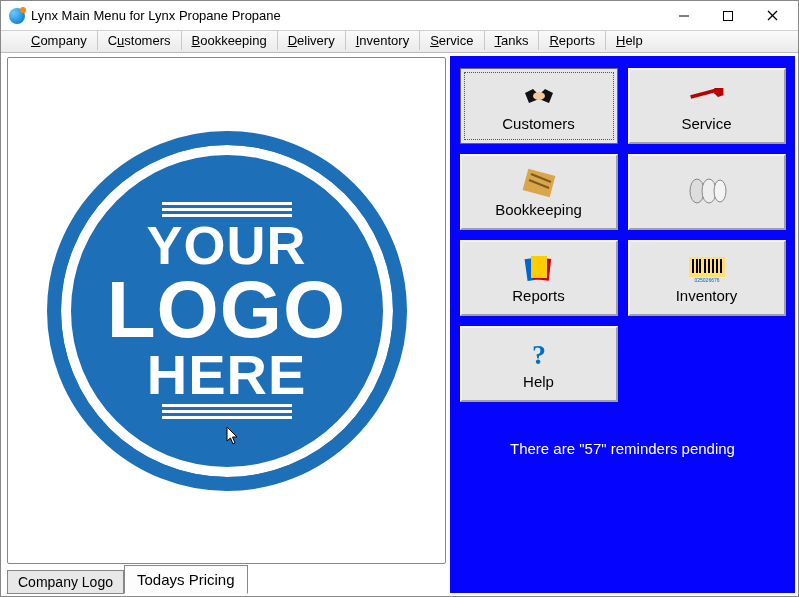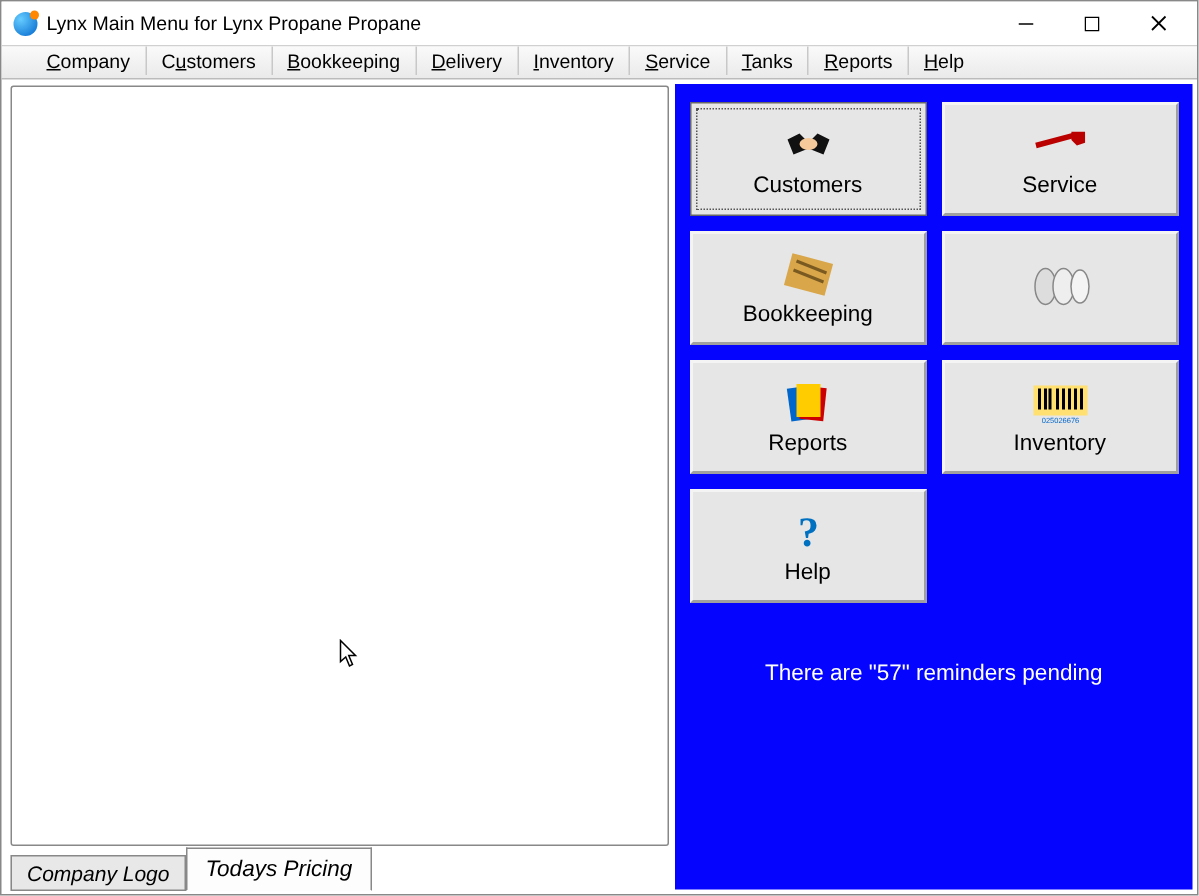--- a/index.html
+++ b/index.html
@@ -108,21 +108,20 @@
   height: 28px;
   margin-top: 2px;
 }
 .tab {
   padding: 3px 10px;
   border: 1px solid #888;
   background: #e8e8e8;
   font-size: 14px;
   margin-right: 0px;
   position: relative;
-  font-style: italic;
 }
 .tab.active {
   background: #fdfdfd;
   border-bottom: 1px solid #fdfdfd;
   padding: 5px 12px;
   font-size: 15px;
   z-index: 2;
   margin-top: 34px;
 }
 
@@ -218,20 +217,37 @@
       <span><span class="underl">R</span>eports</span>
     </div>
   <div class="menu-item">
       <span><span class="underl">H</span>elp</span>
     </div>
 </div>
 
 <div class="content">
   <div class="left-panel">
     <div class="logo-frame">
+      <div class="logo-circle">
+        <div class="logo-inner">
+          <div class="logo-lines">
+              <div></div>
+              <div></div>
+              <div></div>
+            </div>
+          <div class="logo-text logo-your">YOUR</div>
+          <div class="logo-text logo-logo">LOGO</div>
+          <div class="logo-text logo-here">HERE</div>
+          <div class="logo-lines">
+              <div></div>
+              <div></div>
+              <div></div>
+            </div>
+        </div>
+      </div>
       <svg class="cursor" viewBox="0 0 14 20">
         <path d="M1 1 L1 15 L4.5 12 L7 18 L9 17 L6.5 11 L11 11 Z" fill="#fff" stroke="#000" stroke-width="1"></path>
       </svg>
     </div>
     <div class="tabs">
       <div class="tab">Company Logo</div>
       <div class="tab active">Todays Pricing</div>
     </div>
   </div>
 

